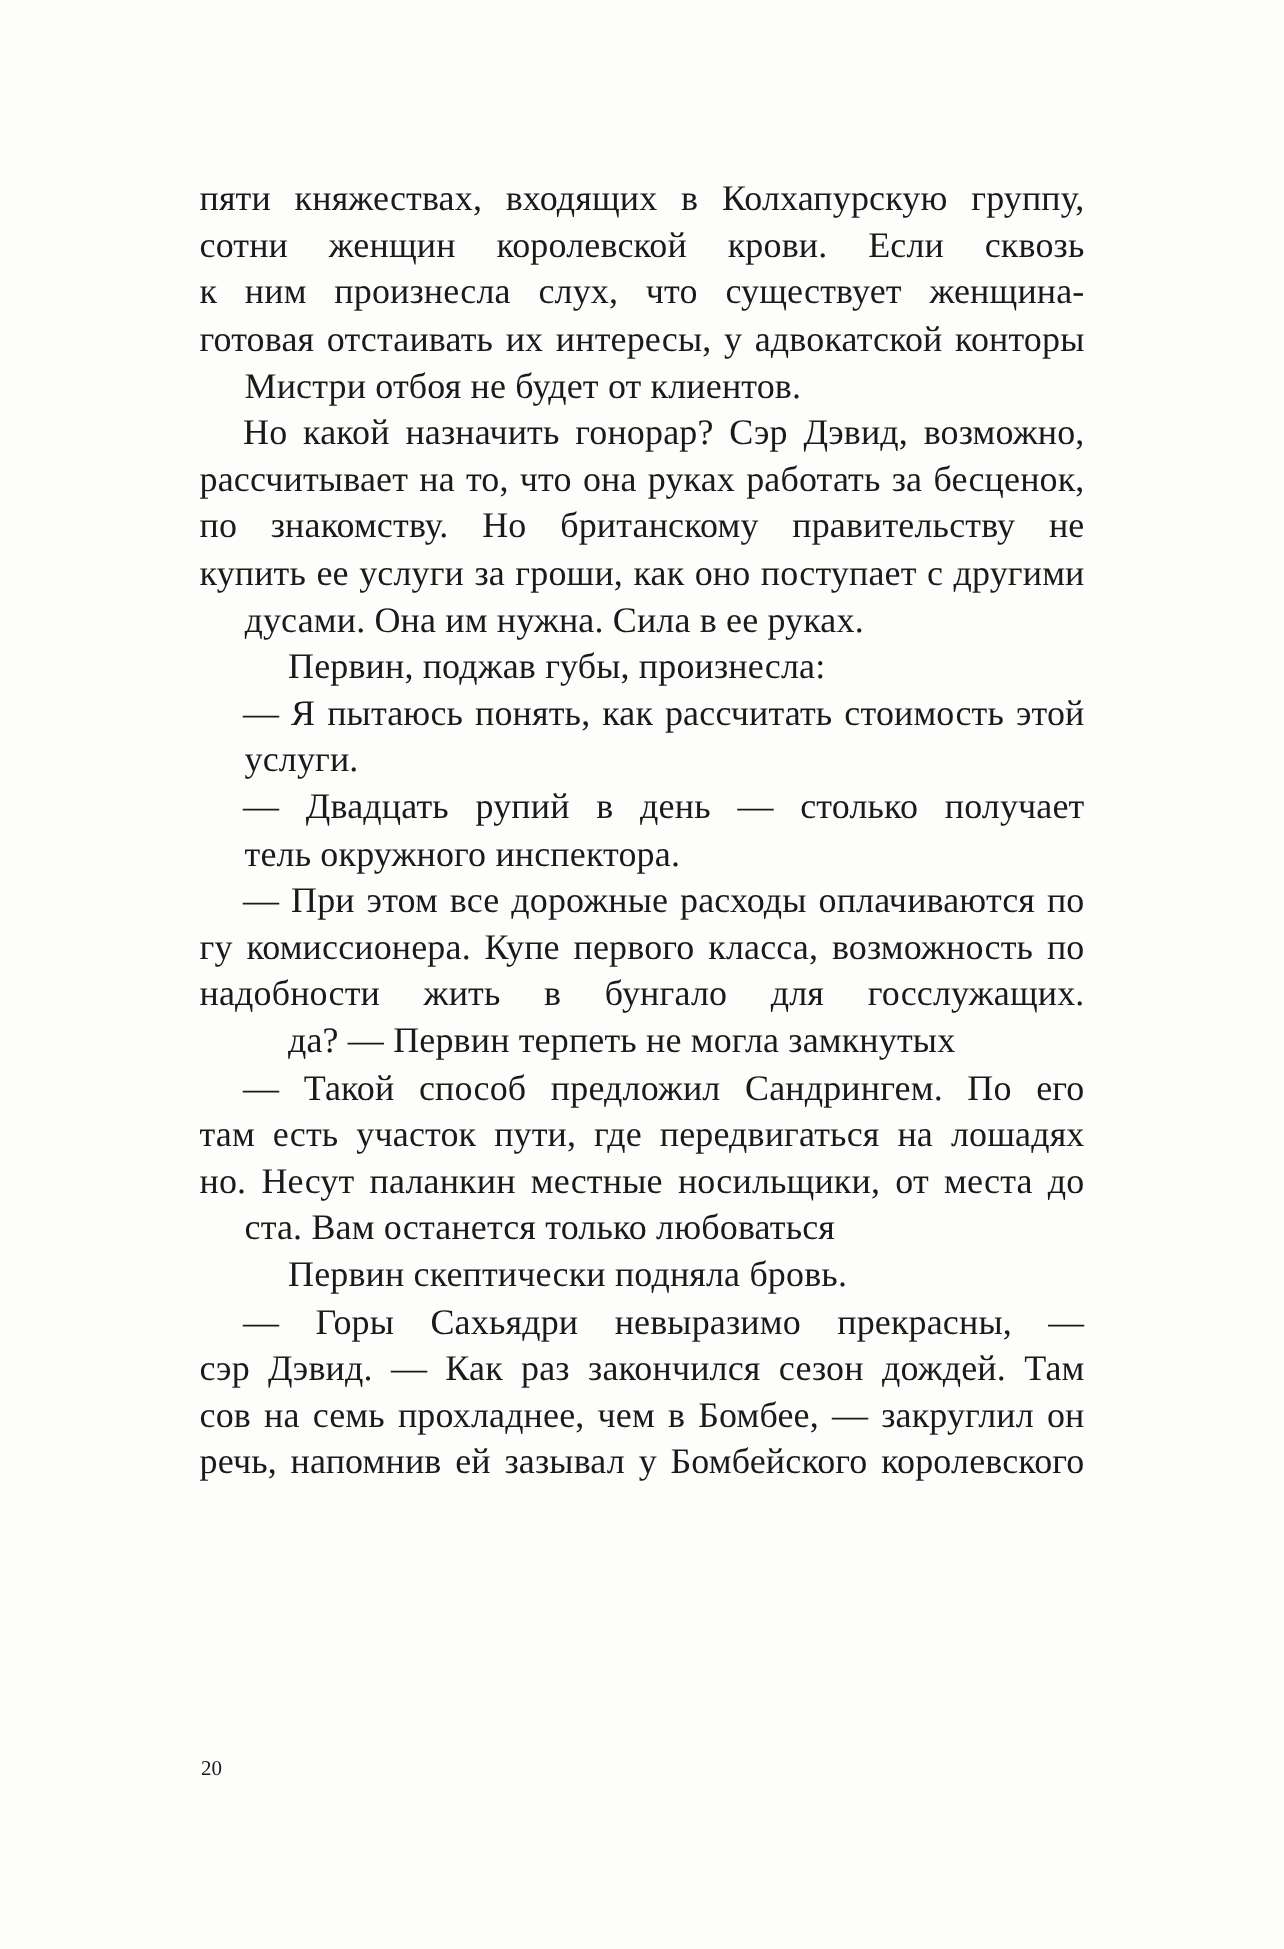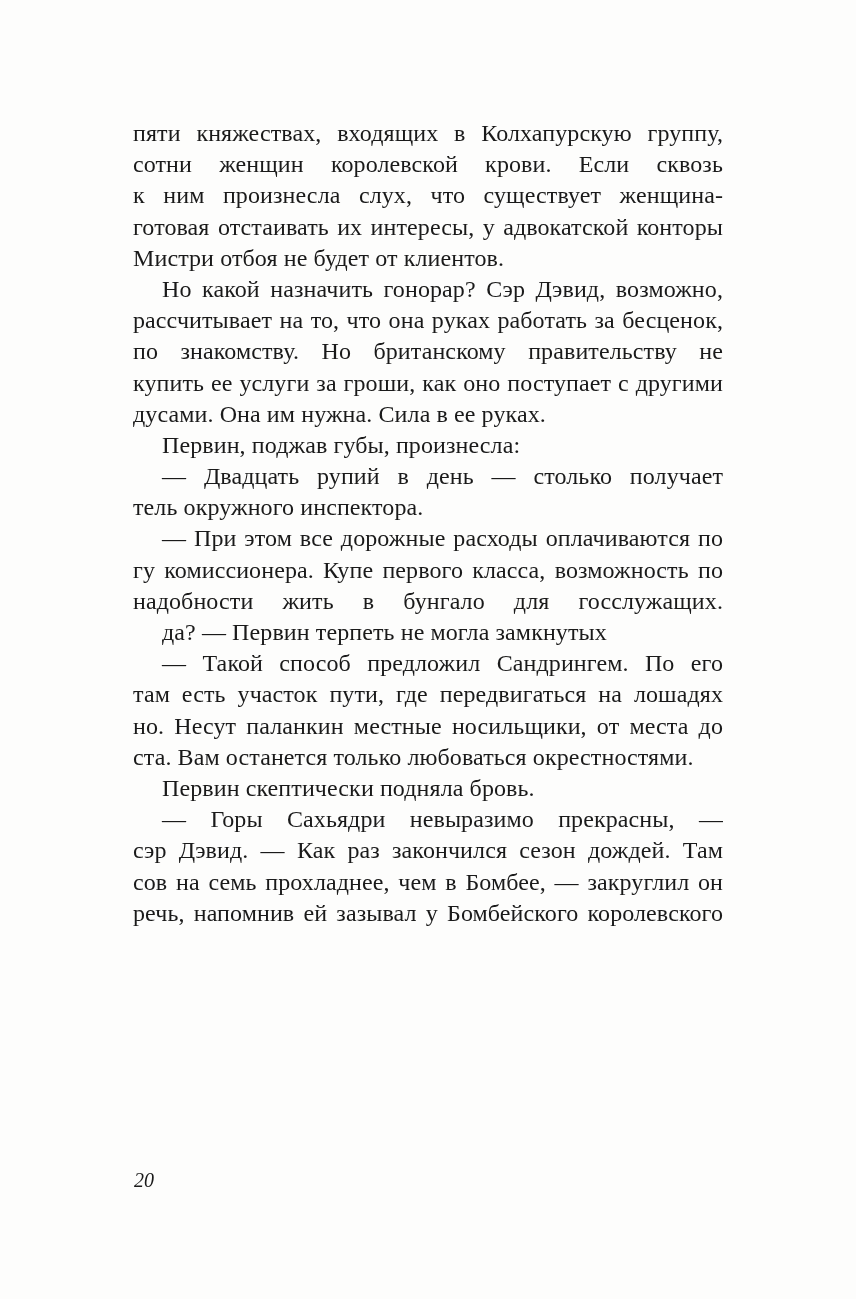--- a/index.html
+++ b/index.html
@@ -34,31 +34,31 @@
     line-height: 31.2px;
     height: 31.2px;
     overflow: hidden;
     text-align: justify;
     text-align-last: justify;
     letter-spacing: 0.1px;
   }
   .line.last {
     text-align: left;
     text-align-last: left;
+    margin-left: 30px;
   }
   .para.indent .line:first-child {
     text-indent: 29px;
   }
   .folio {
     position: absolute;
     left: 134px;
     top: 1169px;
-    font-size: 20px;
+    font-size: 14px;
     line-height: 22px;
-    font-style: italic;
   }
 </style>
 </head>
 <body style="background: rgb(253, 253, 252); color: rgb(26, 26, 26);">
 
 <div class="page">
   <main class="text-block" id="text-block">
       <div class="para">
         <div class="line">пяти княжествах, входящих в Колхапурскую группу, живут</div>
         <div class="line">сотни женщин королевской крови. Если сквозь перегородки</div>
@@ -68,20 +68,24 @@
       </div>
       <div class="para indent">
         <div class="line">Но какой назначить гонорар? Сэр Дэвид, возможно,</div>
         <div class="line">рассчитывает на то, что она руках работать за бесценок,</div>
         <div class="line">по знакомству. Но британскому правительству не удастся</div>
         <div class="line">купить ее услуги за гроши, как оно поступает с другими ин-</div>
         <div class="line last">дусами. Она им нужна. Сила в ее руках.</div>
       </div>
       <div class="para indent">
         <div class="line last">Первин, поджав губы, произнесла:</div>
+      </div>
+      <div class="para indent">
+        <div class="line">— Я пытаюсь понять, как рассчитать стоимость этой</div>
+        <div class="line last">услуги.</div>
       </div>
       <div class="para indent">
         <div class="line">— Двадцать рупий в день — столько получает замести-</div>
         <div class="line last">тель окружного инспектора.</div>
       </div>
       <div class="para indent">
         <div class="line">— При этом все дорожные расходы оплачиваются по ран-</div>
         <div class="line">гу комиссионера. Купе первого класса, возможность по мере</div>
         <div class="line">надобности жить в бунгало для госслужащих. Остальные</div>
       </div>

